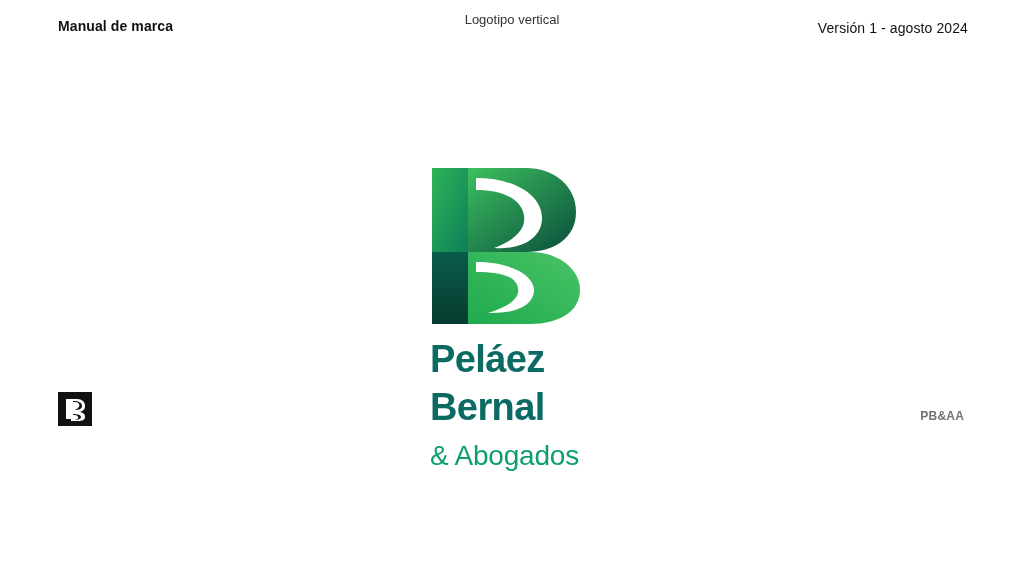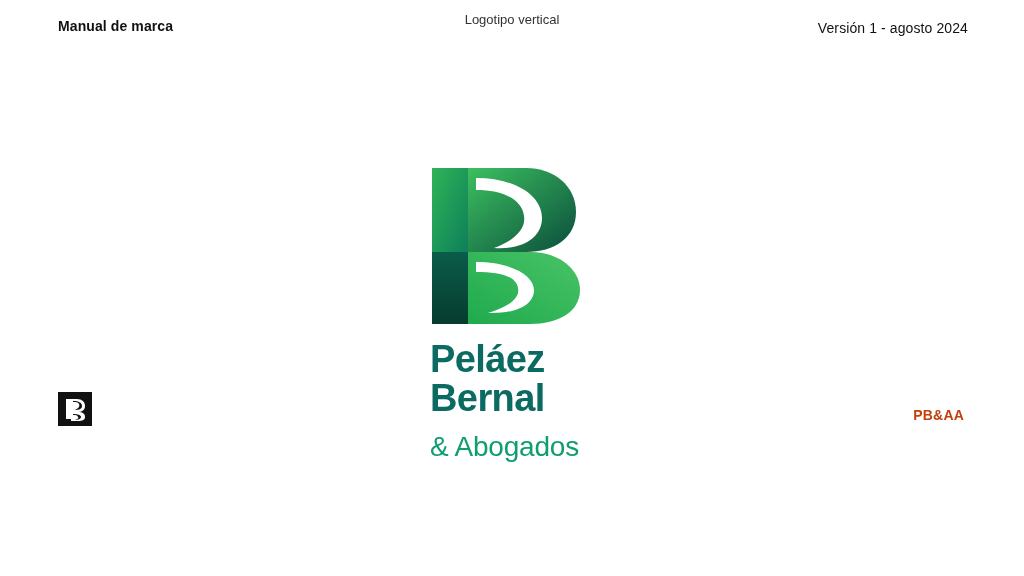--- a/index.html
+++ b/index.html
@@ -73,21 +73,21 @@
     margin-left: 1px;
     line-height: 1;
   }
   .wm-line1, .wm-line2 {
     font-size: 38px;
     font-weight: bold;
     color: #0b6b63;
     letter-spacing: -0.6px;
     line-height: 1.02;
   }
-  .wm-line2 { margin-top: 0; }
+  .wm-line2 { margin-top: 9px; }
   .wm-line3, .wm-line4 {
     font-size: 28px;
     font-weight: 400;
     color: #0f9d72;
     letter-spacing: -0.2px;
     line-height: 1.05;
   }
   .wm-line3 { margin-top: 14px; }
 
   
@@ -109,23 +109,23 @@
     width: 34px;
     height: 34px;
     background: #111111;
     border-radius: 3px;
   }
   .footer-logo svg { display: block; }
   .footer-right {
     position: absolute;
     right: 60px;
     bottom: 25px;
-    font-size: 14px;
+    font-size: 12px;
     font-weight: bold;
-    color: #c2410c;
+    color: #737373;
     letter-spacing: 0.2px;
   }
 </style>
 </head>
 <body>
 
 <div class="page">
 
   <div class="header-left">Manual de marca</div>
   <div class="header-center">Logotipo vertical</div>

